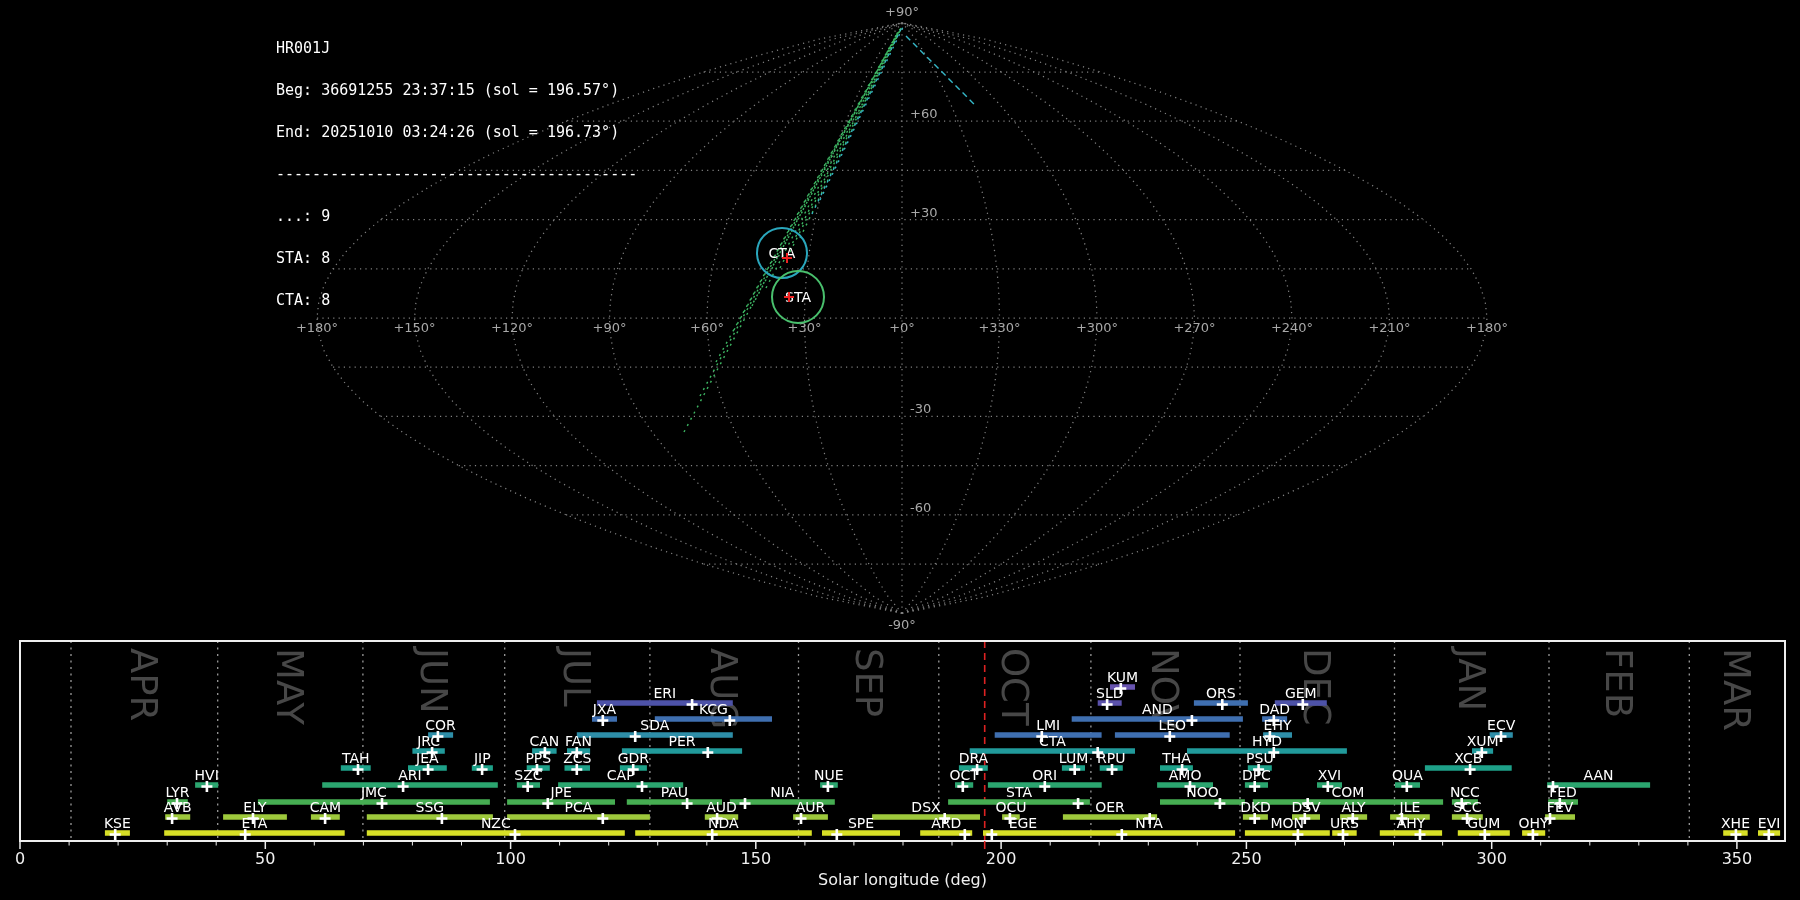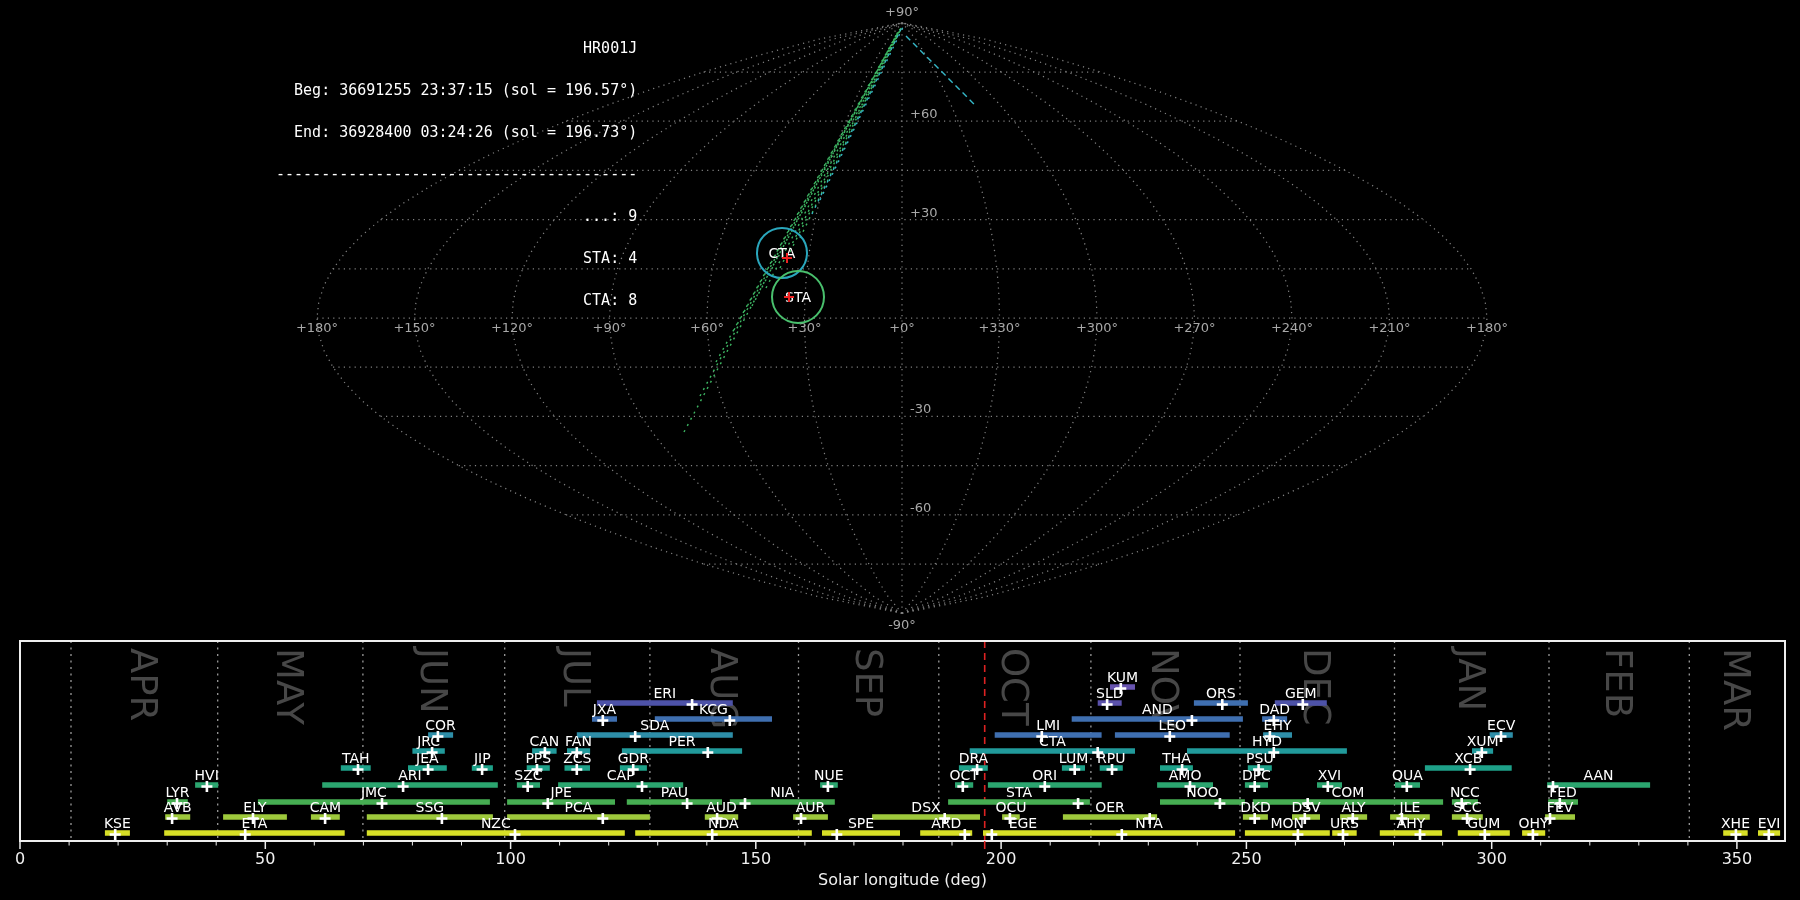--- a/index.html
+++ b/index.html
@@ -4,33 +4,33 @@
 <style>
   html,body{margin:0;padding:0;background:#000;}
   .stage{position:relative;width:1800px;height:900px;background:#000;overflow:hidden;
          font-family:"DejaVu Sans",sans-serif;}
   svg{position:absolute;left:0;display:block;}
   #sky{top:0;}
   #tl{top:640px;}
   .info{position:absolute;left:276px;top:13px;color:#ffffff;
         font-family:"DejaVu Sans Mono",monospace;font-size:15px;line-height:14px;
         white-space:pre;z-index:5;}
-  .info div{height:14px;text-align:right;}
+  .info div{height:14px;}
 </style>
 </head>
 <body>
 
 <div class="stage">
   <div class="info">
     <div>HR001J</div>
     <div>Beg: 36691255 23:37:15 (sol = 196.57°)</div>
-    <div>End: 36928400 03:24:26 (sol = 196.73°)</div>
+    <div>End: 20251010 03:24:26 (sol = 196.73°)</div>
     <div>----------------------------------------</div>
     <div>...: 9</div>
-    <div>STA: 4</div>
+    <div>STA: 8</div>
     <div>CTA: 8</div>
   </div>
   <svg id="sky" width="1800" height="640" viewBox="0 0 1800 640">
       <g stroke="#8f8f8f" stroke-width="1.25" stroke-dasharray="1.2 4.2" fill="none" opacity="0.9">
         <line x1="703.6" x2="1100.4" y1="564.0" y2="564.0"></line>
         <line x1="566.0" x2="1238.0" y1="514.8" y2="514.8"></line>
         <line x1="458.7" x2="1345.3" y1="465.6" y2="465.6"></line>
         <line x1="380.6" x2="1423.4" y1="416.4" y2="416.4"></line>
         <line x1="333.0" x2="1471.0" y1="367.2" y2="367.2"></line>
         <line x1="317.0" x2="1487.0" y1="318.0" y2="318.0"></line>

